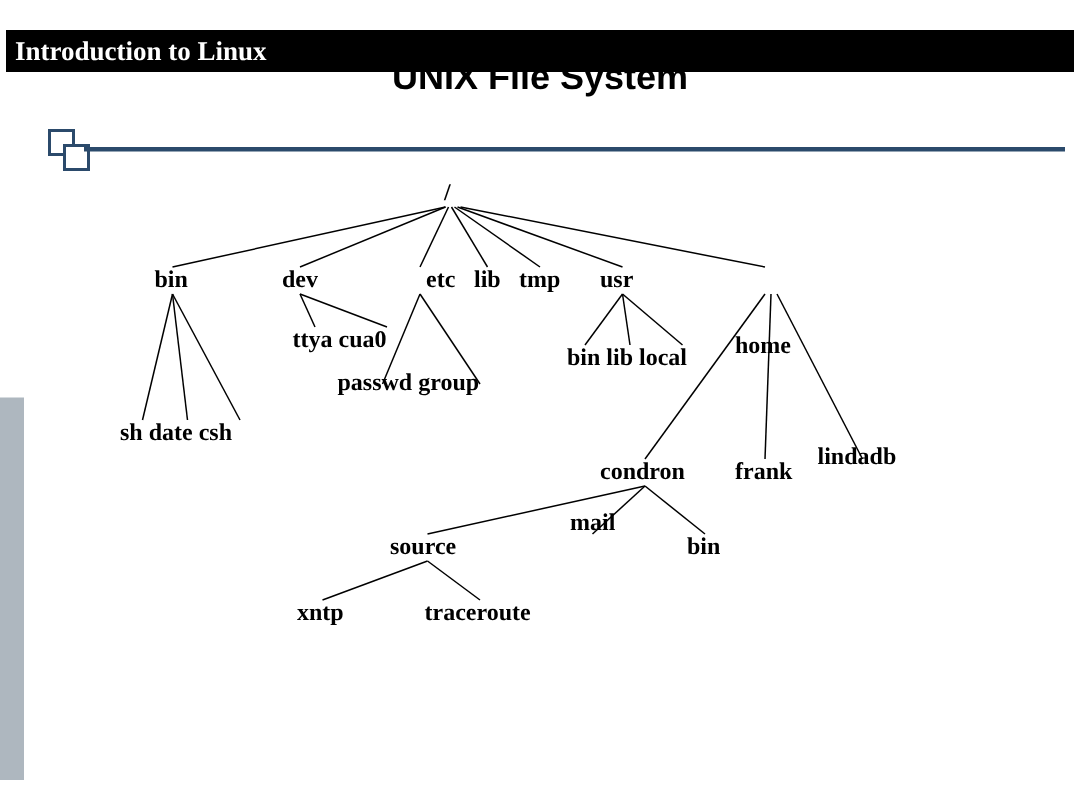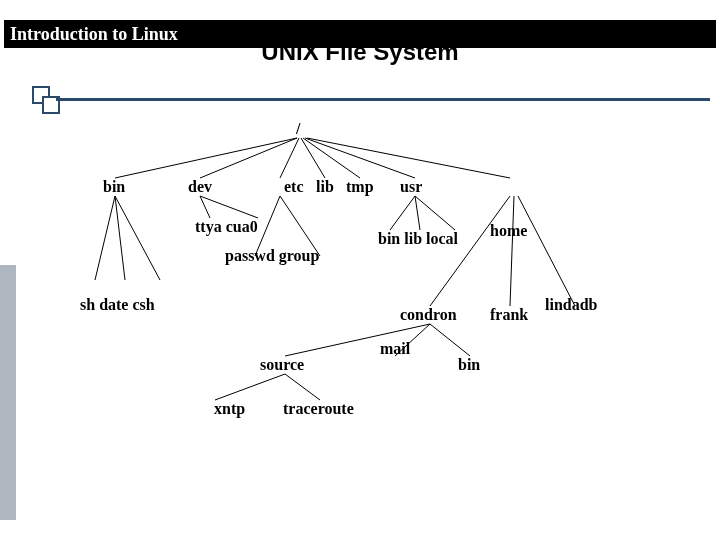--- a/index.html
+++ b/index.html
@@ -158,28 +158,28 @@
   <div class="node" style="left:296px; top:120px;">/</div>
 
   <div class="node" style="left:103px; top:178px;">bin</div>
   <div class="node" style="left:188px; top:178px;">dev</div>
   <div class="node" style="left:284px; top:178px;">etc</div>
   <div class="node" style="left:316px; top:178px;">lib</div>
   <div class="node" style="left:346px; top:178px;">tmp</div>
   <div class="node" style="left:400px; top:178px;">usr</div>
   <div class="node" style="left:490px; top:178px;margin-top:44px;">home</div>
 
-  <div class="node" style="left:80px; top:280px;margin-top:16px;">sh date csh</div>
+  <div class="node" style="left:80px; top:280px;">sh date csh</div>
   <div class="node" style="left:195px; top:218px;">ttya cua0</div>
   <div class="node" style="left:225px; top:247px;">passwd  group</div>
   <div class="node" style="left:378px; top:230px;">bin lib local</div>
 
   <div class="node" style="left:400px; top:306px;">condron</div>
   <div class="node" style="left:490px; top:306px;">frank</div>
   <div class="node" style="left:545px; top:296px;">lindadb</div>
 
   <div class="node" style="left:260px; top:356px;">source</div>
   <div class="node" style="left:380px; top:340px;">mail</div>
   <div class="node" style="left:458px; top:356px;">bin</div>
 
-  <div class="node" style="left:198px; top:400px;margin-left:16px;">xntp</div>
+  <div class="node" style="left:198px; top:400px;">xntp</div>
   <div class="node" style="left:283px; top:400px;">traceroute</div>
 </div>
 
 </body></html>

